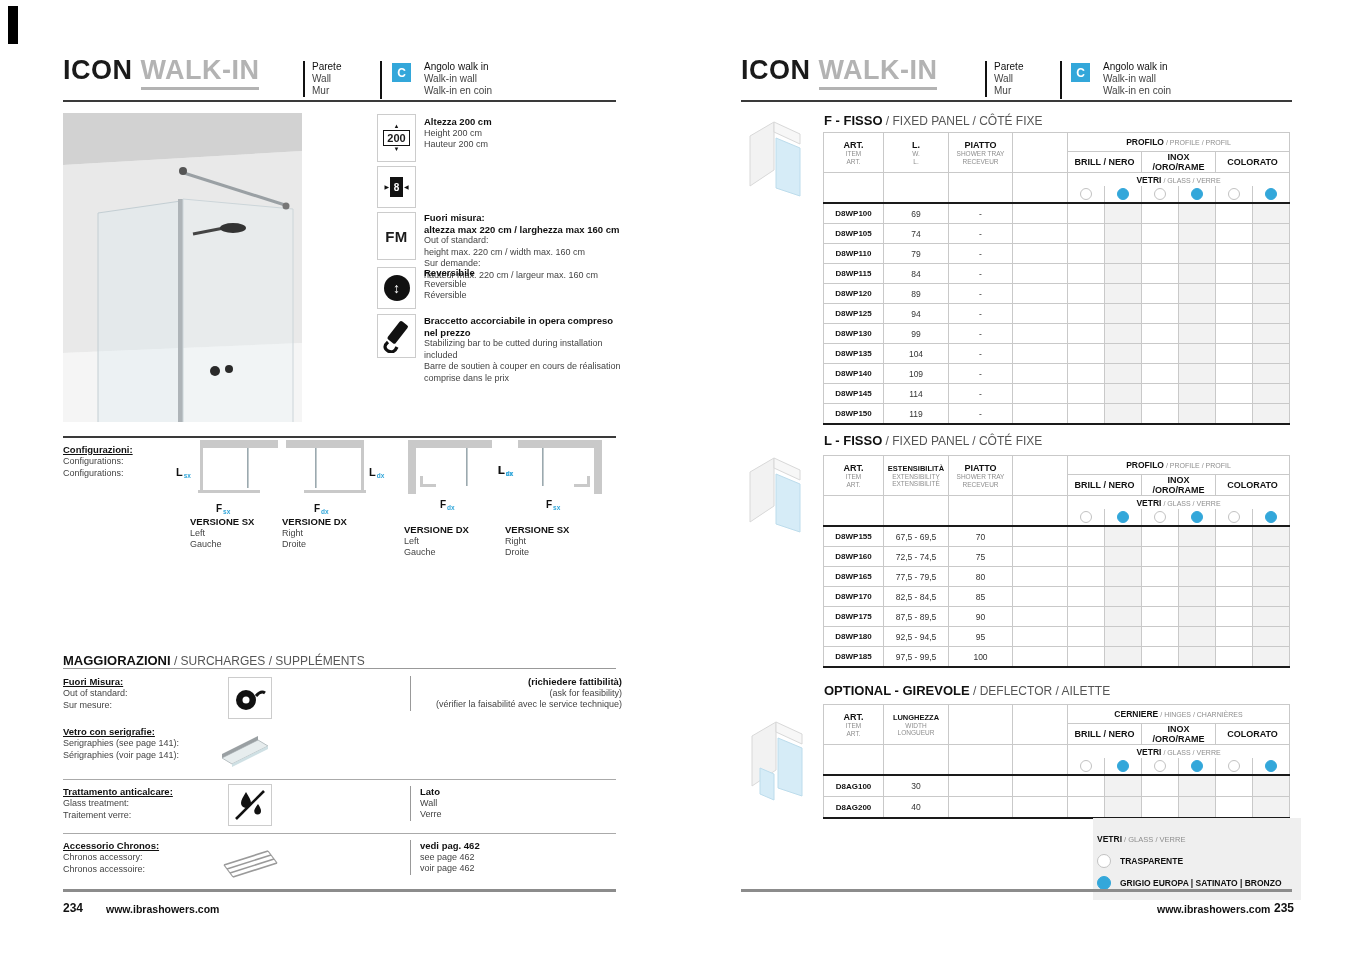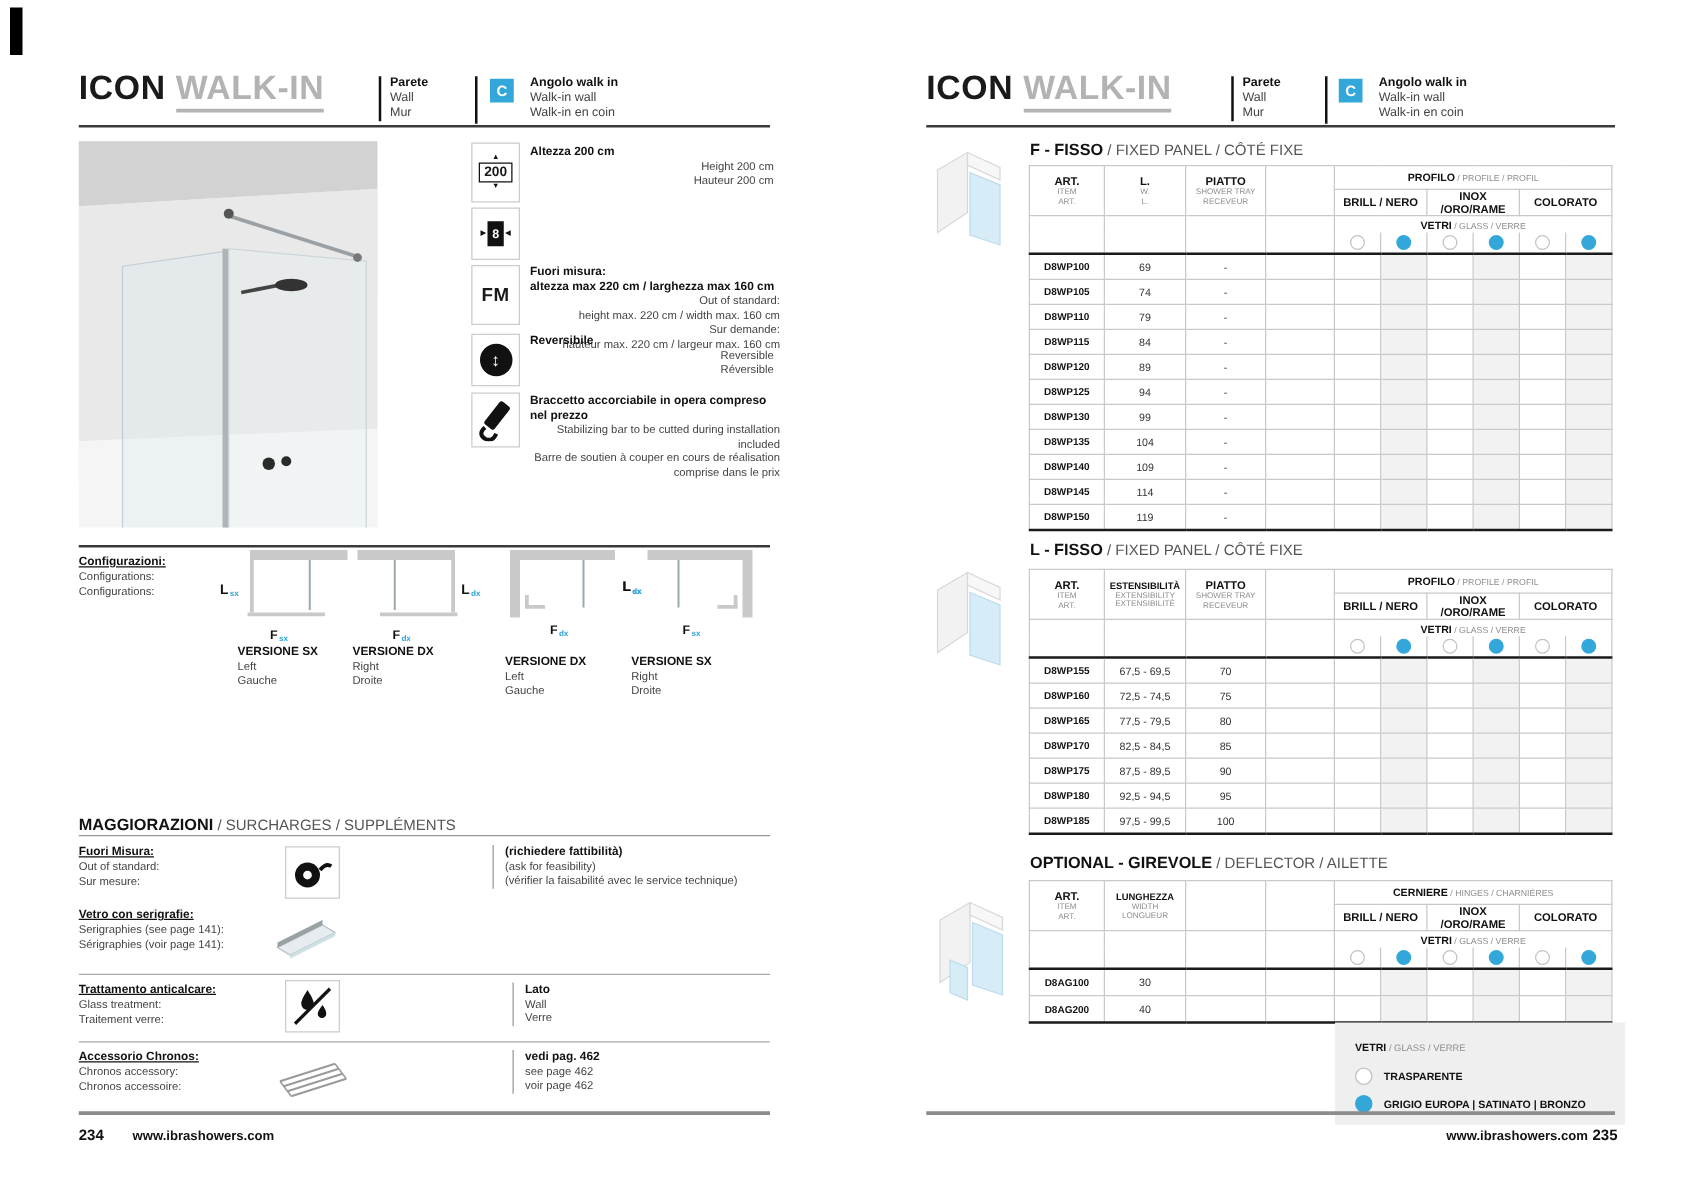--- a/index.html
+++ b/index.html
@@ -4,32 +4,32 @@
 <style>
   html,body{margin:0;padding:0;}
   body{width:1356px;height:959px;background:#fff;position:relative;overflow:hidden;
        font-family:"Liberation Sans",sans-serif;color:#1a1a1a;}
   .abs{position:absolute;}
   
   .brand{font-size:27px;font-weight:bold;letter-spacing:.5px;white-space:nowrap;}
   .brand .lt{color:#b3b3b3;border-bottom:3px solid #b3b3b3;padding-bottom:2px;margin-left:8px;}
   .hblock{font-size:10px;line-height:12px;}
   .hblock.wb{border-left:2px solid #111;padding-left:7px;}
-  .hblock .b{font-weight:bold;color:#111;}
+  .hblock .b{font-weight:normal;color:#111;}
   .hblock div{color:#444;}
   .hdiv{width:1.5px;height:38px;background:#111;}
   .cbox{width:19px;height:19px;background:var(--accent);color:#fff;font-weight:bold;font-size:12px;
         display:flex;align-items:center;justify-content:center;}
   .hr{height:1.5px;background:#3a3a3a;}
   .hr-thin{height:1px;background:#aaa;}
   .hr-thick{height:2.5px;background:#8c8c8c;}
   
   .ibox{border:1px solid #ccc;background:#fff;display:flex;align-items:center;justify-content:center;flex-direction:column;}
   .spec .sb{font-weight:bold;font-size:9.5px;color:#101010;line-height:11.5px;}
-  .spec .sl{font-size:9px;color:#444;line-height:11.5px;text-align:right;}
+  .spec .sl{font-size:9px;color:#444;line-height:11.5px;}
   .h200{font-weight:bold;font-size:11px;border:1.5px solid #111;padding:0 3px;line-height:14px;}
   .tri{font-size:6px;color:#111;line-height:7px;}
   .g8{background:#111;color:#fff;font-weight:bold;font-size:10px;width:13px;height:20px;
       display:inline-flex;align-items:center;justify-content:center;}
   .fm{font-weight:bold;font-size:15px;letter-spacing:.5px;}
   .revc{width:26px;height:26px;border-radius:50%;background:#111;color:#fff;display:flex;
         align-items:center;justify-content:center;font-size:14px;font-weight:bold;}
   
   .mlab .mb{font-weight:bold;font-size:9.5px;text-decoration:underline;color:#111;line-height:12px;}
   .mlab .ml{font-size:9px;color:#444;line-height:11.5px;}
@@ -61,21 +61,21 @@
   .t tr.brow2 td{height:20px;}
   .t td.art{font-weight:bold;font-size:8px;color:#111;}
   .t td.sh{background:var(--shade);}
   .t td.dk{border-left:1px solid #4a4a4a;}
   .t tr.b1 td{border-top:2px solid #1a1a1a;}
   .t tr.blast td{border-bottom:2px solid #1a1a1a;}
   .dot{display:inline-block;width:10px;height:10px;border-radius:50%;vertical-align:middle;}
   .dot.o{background:#fff;border:1.5px solid #c2c2c2;}
   .dot.f{background:var(--accent);border:1.5px solid var(--accent);}
   
-  .legend{background:#efefef;padding:10px 16px;width:200px;}
+  .legend{background:#efefef;padding:10px 4px;width:200px;margin-left:25px;}
   .legend .lt1{font-weight:bold;font-size:8.5px;color:#111;}
   .legend .lt2{font-size:7.5px;color:#8e8e8e;}
   .legend .li{margin-top:8px;display:flex;align-items:center;gap:9px;}
   .legend .li .dot{width:12px;height:12px;}
   .legend .ll{font-weight:bold;font-size:8.5px;color:#111;}
   
   .pnum{font-weight:bold;font-size:12px;color:#111;}
   .purl{font-weight:bold;font-size:10.5px;color:#111;}
 </style>
 </head>
@@ -257,21 +257,21 @@
     <div class="ml">Out of standard:</div>
     <div class="ml">Sur mesure:</div>
   </div>
   <div class="abs ibox" style="left:228px;top:677px;width:42px;height:40px;">
     <svg width="36" height="32" viewBox="0 0 36 32">
       <circle cx="14" cy="18" r="10" fill="#111"></circle>
         <circle cx="14" cy="18" r="3.5" fill="#fff"></circle>
       <path d="M24 14 q5 -6 9 -3" fill="none" stroke="#111" stroke-width="3"></path>
     </svg>
   </div>
-  <div class="abs note" style="left:394px;top:676px;">
+  <div class="abs note" style="left:410px;top:676px;text-align:right;">
     <div class="nb">(richiedere fattibilità)</div>
     <div class="nl">(ask for feasibility)</div>
     <div class="nl">(vérifier la faisabilité avec le service technique)</div>
   </div>
 
   <div class="abs mlab" style="left:63px;top:726px;">
     <div class="mb">Vetro con serigrafie:</div>
     <div class="ml">Serigraphies (see page 141):</div>
     <div class="ml">Sérigraphies (voir page 141):</div>
   </div>

